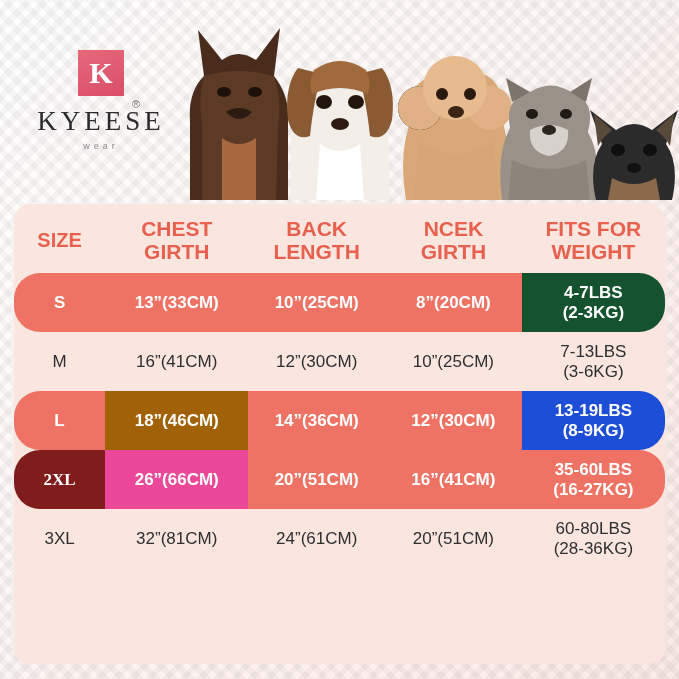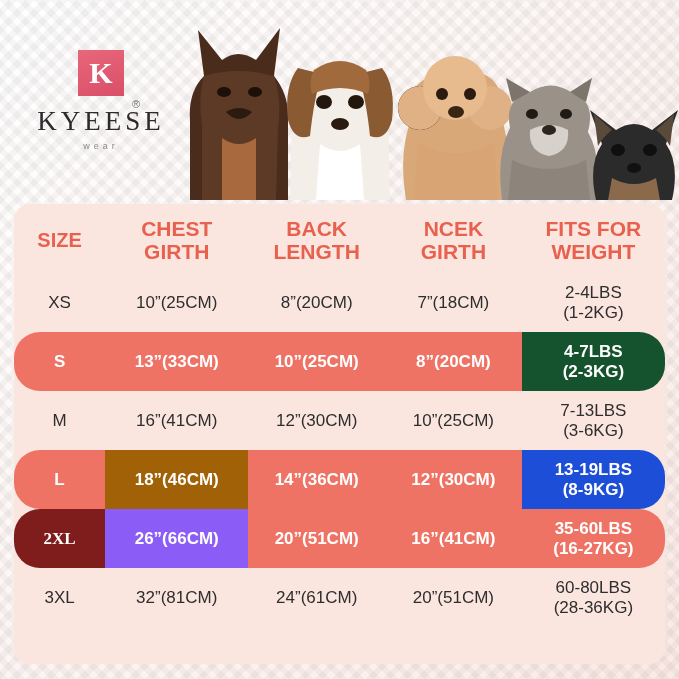--- a/index.html
+++ b/index.html
@@ -237,30 +237,20 @@
             <span class="cell-stack">NCEK</span>
             <span class="cell-stack">GIRTH</span>
           </th>
           <th>
             <span class="cell-stack">FITS FOR</span>
             <span class="cell-stack">WEIGHT</span>
           </th>
         </tr>
       </thead>
       <tbody>
-        <tr>
-          <td>XS</td>
-          <td>10”(25CM)</td>
-          <td>8”(20CM)</td>
-          <td>7”(18CM)</td>
-          <td>
-            <span class="cell-stack">2-4LBS</span>
-            <span class="cell-stack weight-line2">(1-2KG)</span>
-          </td>
-        </tr>
         <tr class="highlight">
           <td style="background: rgb(239, 115, 100); border-top-left-radius: 26px; border-bottom-left-radius: 26px;">S</td>
           <td style="background: rgb(239, 115, 100);">13”(33CM)</td>
           <td style="background: rgb(239, 115, 100);">10”(25CM)</td>
           <td style="background: rgb(239, 115, 100);">8”(20CM)</td>
           <td style="background: #14532d; border-top-right-radius: 26px; border-bottom-right-radius: 26px;">
             <span class="cell-stack">4-7LBS</span>
             <span class="cell-stack weight-line2">(2-3KG)</span>
           </td>
         </tr>
@@ -279,21 +269,21 @@
           <td style="background: #a16207; margin-top: 28px;">18”(46CM)</td>
           <td style="background: rgb(239, 115, 100);">14”(36CM)</td>
           <td style="background: rgb(239, 115, 100);">12”(30CM)</td>
           <td style="background: #1d4ed8; border-top-right-radius: 26px; border-bottom-right-radius: 26px;">
             <span class="cell-stack">13-19LBS</span>
             <span class="cell-stack weight-line2">(8-9KG)</span>
           </td>
         </tr>
         <tr class="highlight">
           <td style="background: #7f1d1d; border-top-left-radius: 26px; border-bottom-left-radius: 26px; font-family: Liberation Serif, serif;">2XL</td>
-          <td style="background: #8b5cf6;">26”(66CM)</td>
+          <td style="background: #ec4899;">26”(66CM)</td>
           <td style="background: rgb(239, 115, 100);">20”(51CM)</td>
           <td style="background: rgb(239, 115, 100);">16”(41CM)</td>
           <td style="background: rgb(239, 115, 100); border-top-right-radius: 26px; border-bottom-right-radius: 26px;">
             <span class="cell-stack">35-60LBS</span>
             <span class="cell-stack weight-line2">(16-27KG)</span>
           </td>
         </tr>
         <tr>
           <td>3XL</td>
           <td>32”(81CM)</td>

